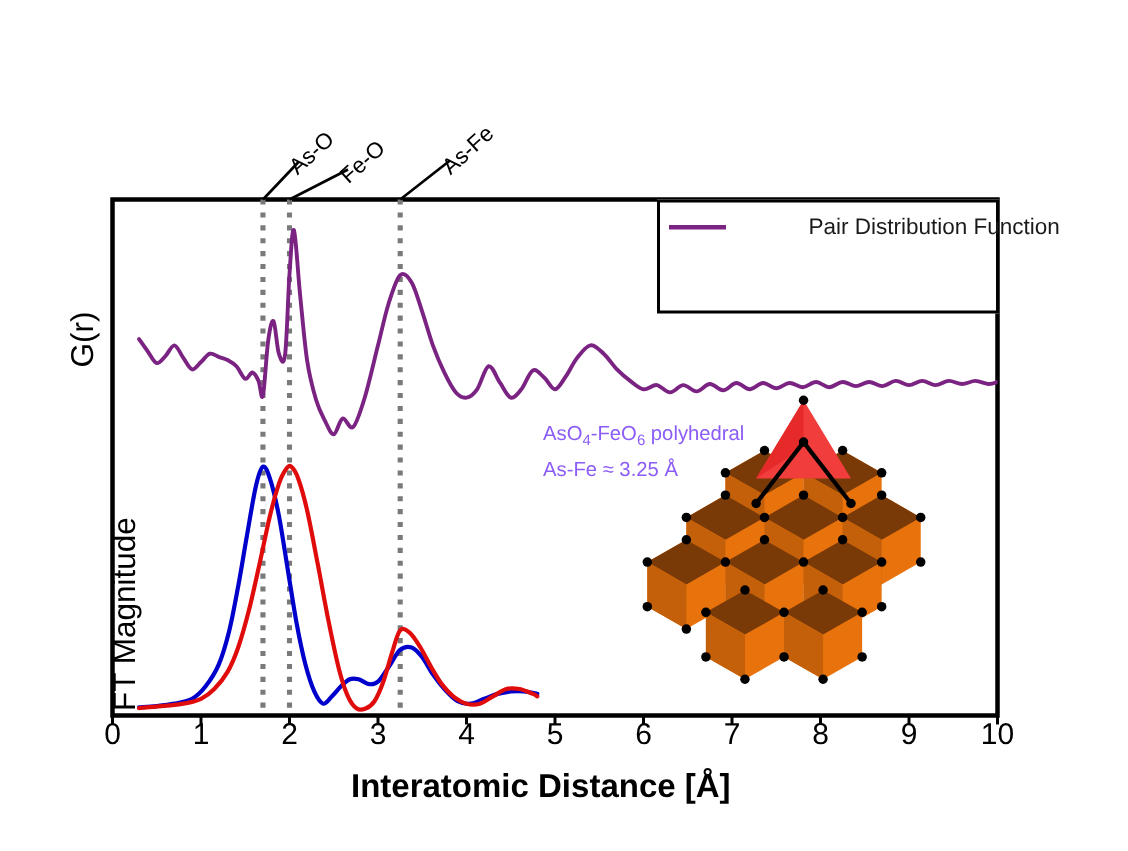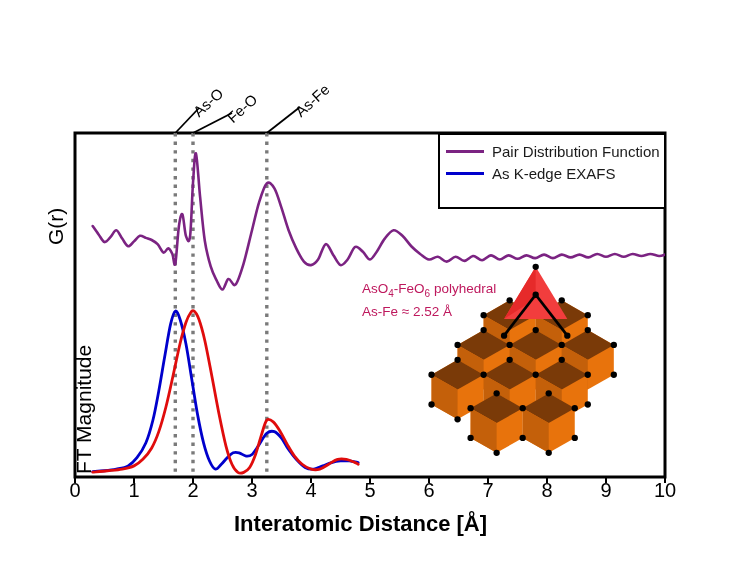--- a/index.html
+++ b/index.html
@@ -85,28 +85,29 @@
     height: 0;
     border-top-width: 3px;
     border-top-style: solid;
     margin-right: 8px;
     flex: 0 0 auto;
   }
   .legend-text {
     font-size: 15px;
     color: #1a1a1a;
     white-space: nowrap;
+    margin-left: 47px;
   }
   #inset-note {
     position: absolute;
     left: 362px;
     top: 280px;
     font-size: 13.5px;
     line-height: 18px;
-    color: #be185d;
+    color: #8b5cf6;
     white-space: nowrap;
   }
   #inset-note sub {
     font-size: 10px;
   }
 </style>
 </head>
 <body>
 
 <div id="figure">
@@ -292,24 +293,20 @@
       <div class="peak-label" style="left: 201.3px; top: 103px; transform: rotate(-42deg);">As-O</div>
       <div class="peak-label" style="left: 235px; top: 109px; transform: rotate(-42deg);">Fe-O</div>
       <div class="peak-label" style="left: 302.75px; top: 103px; transform: rotate(-42deg);">As-Fe</div>
     </div>
 
   <div id="legend-box">
     <div class="legend-row">
       <span class="legend-swatch" style="border-top-color: rgb(123, 35, 130);"></span>
       <span class="legend-text">Pair Distribution Function</span>
     </div>
-    <div class="legend-row">
-      <span class="legend-swatch" style="border-top-color: rgb(0, 0, 204);"></span>
-      <span class="legend-text">As K-edge EXAFS</span>
-    </div>
   </div>
 
   <div id="inset-note">
     <div><span>AsO</span><sub>4</sub><span>-FeO</span><sub>6</sub><span> polyhedral</span></div>
-    <div>As-Fe ≈ 2.52 Å</div>
+    <div>As-Fe ≈ 3.25 Å</div>
   </div>
 
 </div>
 
 </body></html>

